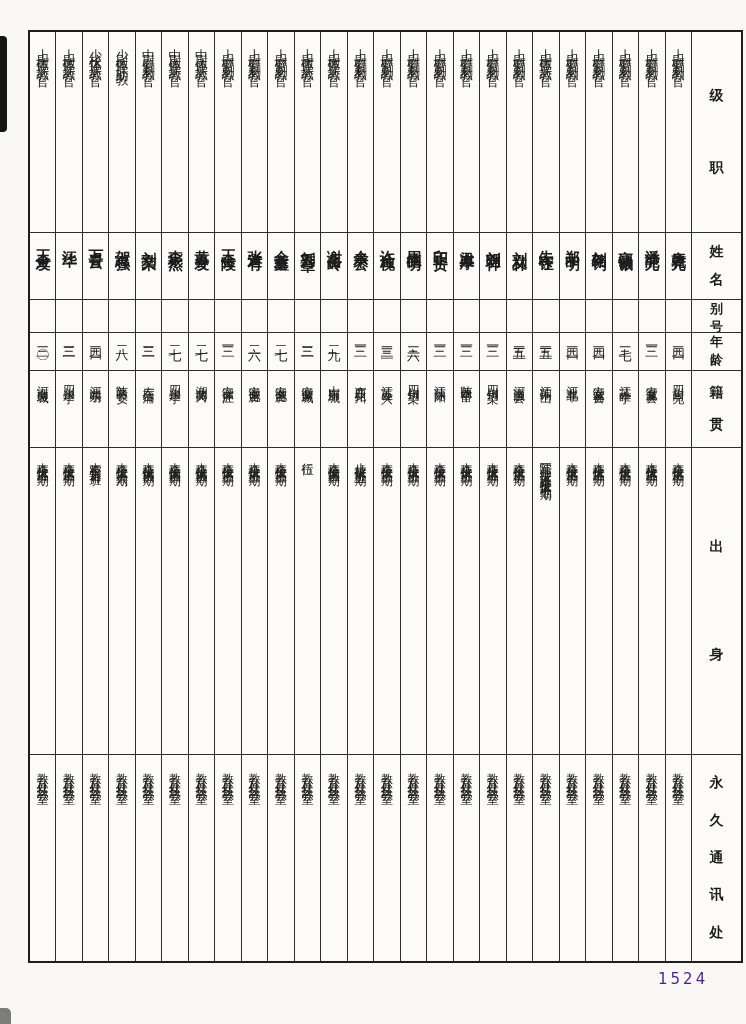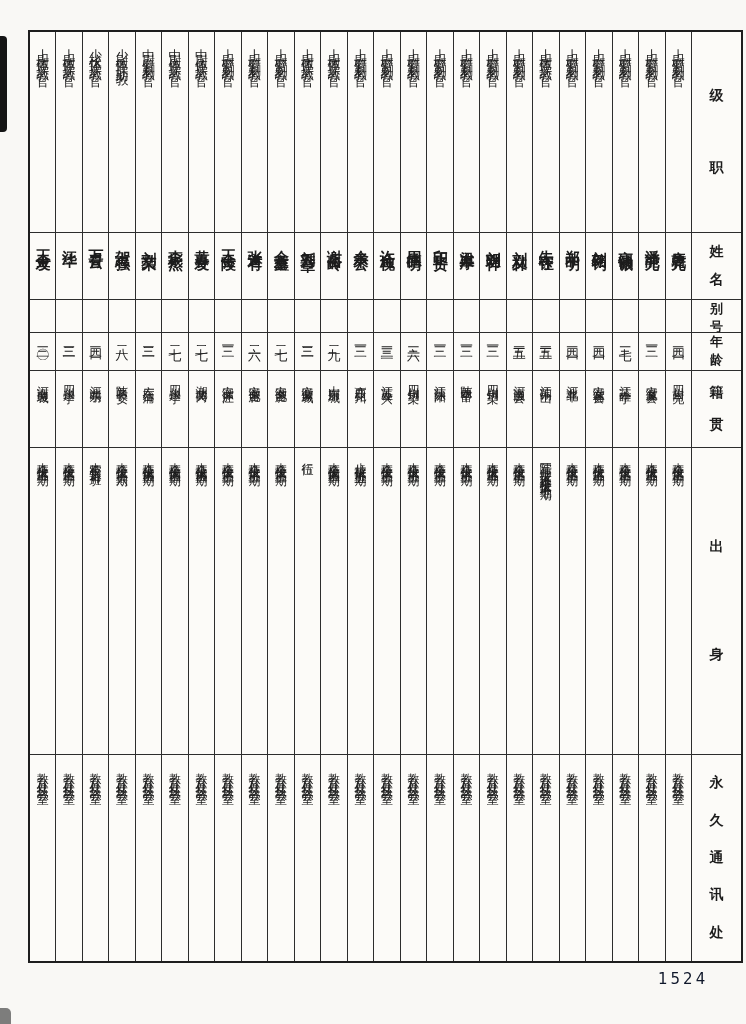--- a/index.html
+++ b/index.html
@@ -46,21 +46,21 @@
   .row-address .vtext       { font-size:12px; letter-spacing:4px; }
   .header-cell { padding:0; }
   .vspread {
     display:flex; flex-direction:column; justify-content:space-evenly;
     align-items:center; height:100%; width:100%;
     font-size:14px; font-weight:700; letter-spacing:0;
   }
   .row-alias .vspread, .row-age .vspread { font-size:13px; }
   .page-number {
     position:absolute; left:658px; top:970px;
-    font-size:15px; letter-spacing:3px; color:#0f172a;
+    font-size:15px; letter-spacing:3px; color:#4c1d95;
   }
   .artifact-top-left {
     position:absolute; left:0; top:36px; width:7px; height:96px;
     background:#151515; border-radius:0 4px 4px 0;
   }
   .artifact-bottom-left {
     position:absolute; left:0; top:1008px; width:11px; height:16px;
     background:#3a3a3a; opacity:.65; border-radius:0 5px 0 0;
   }
 </style>

